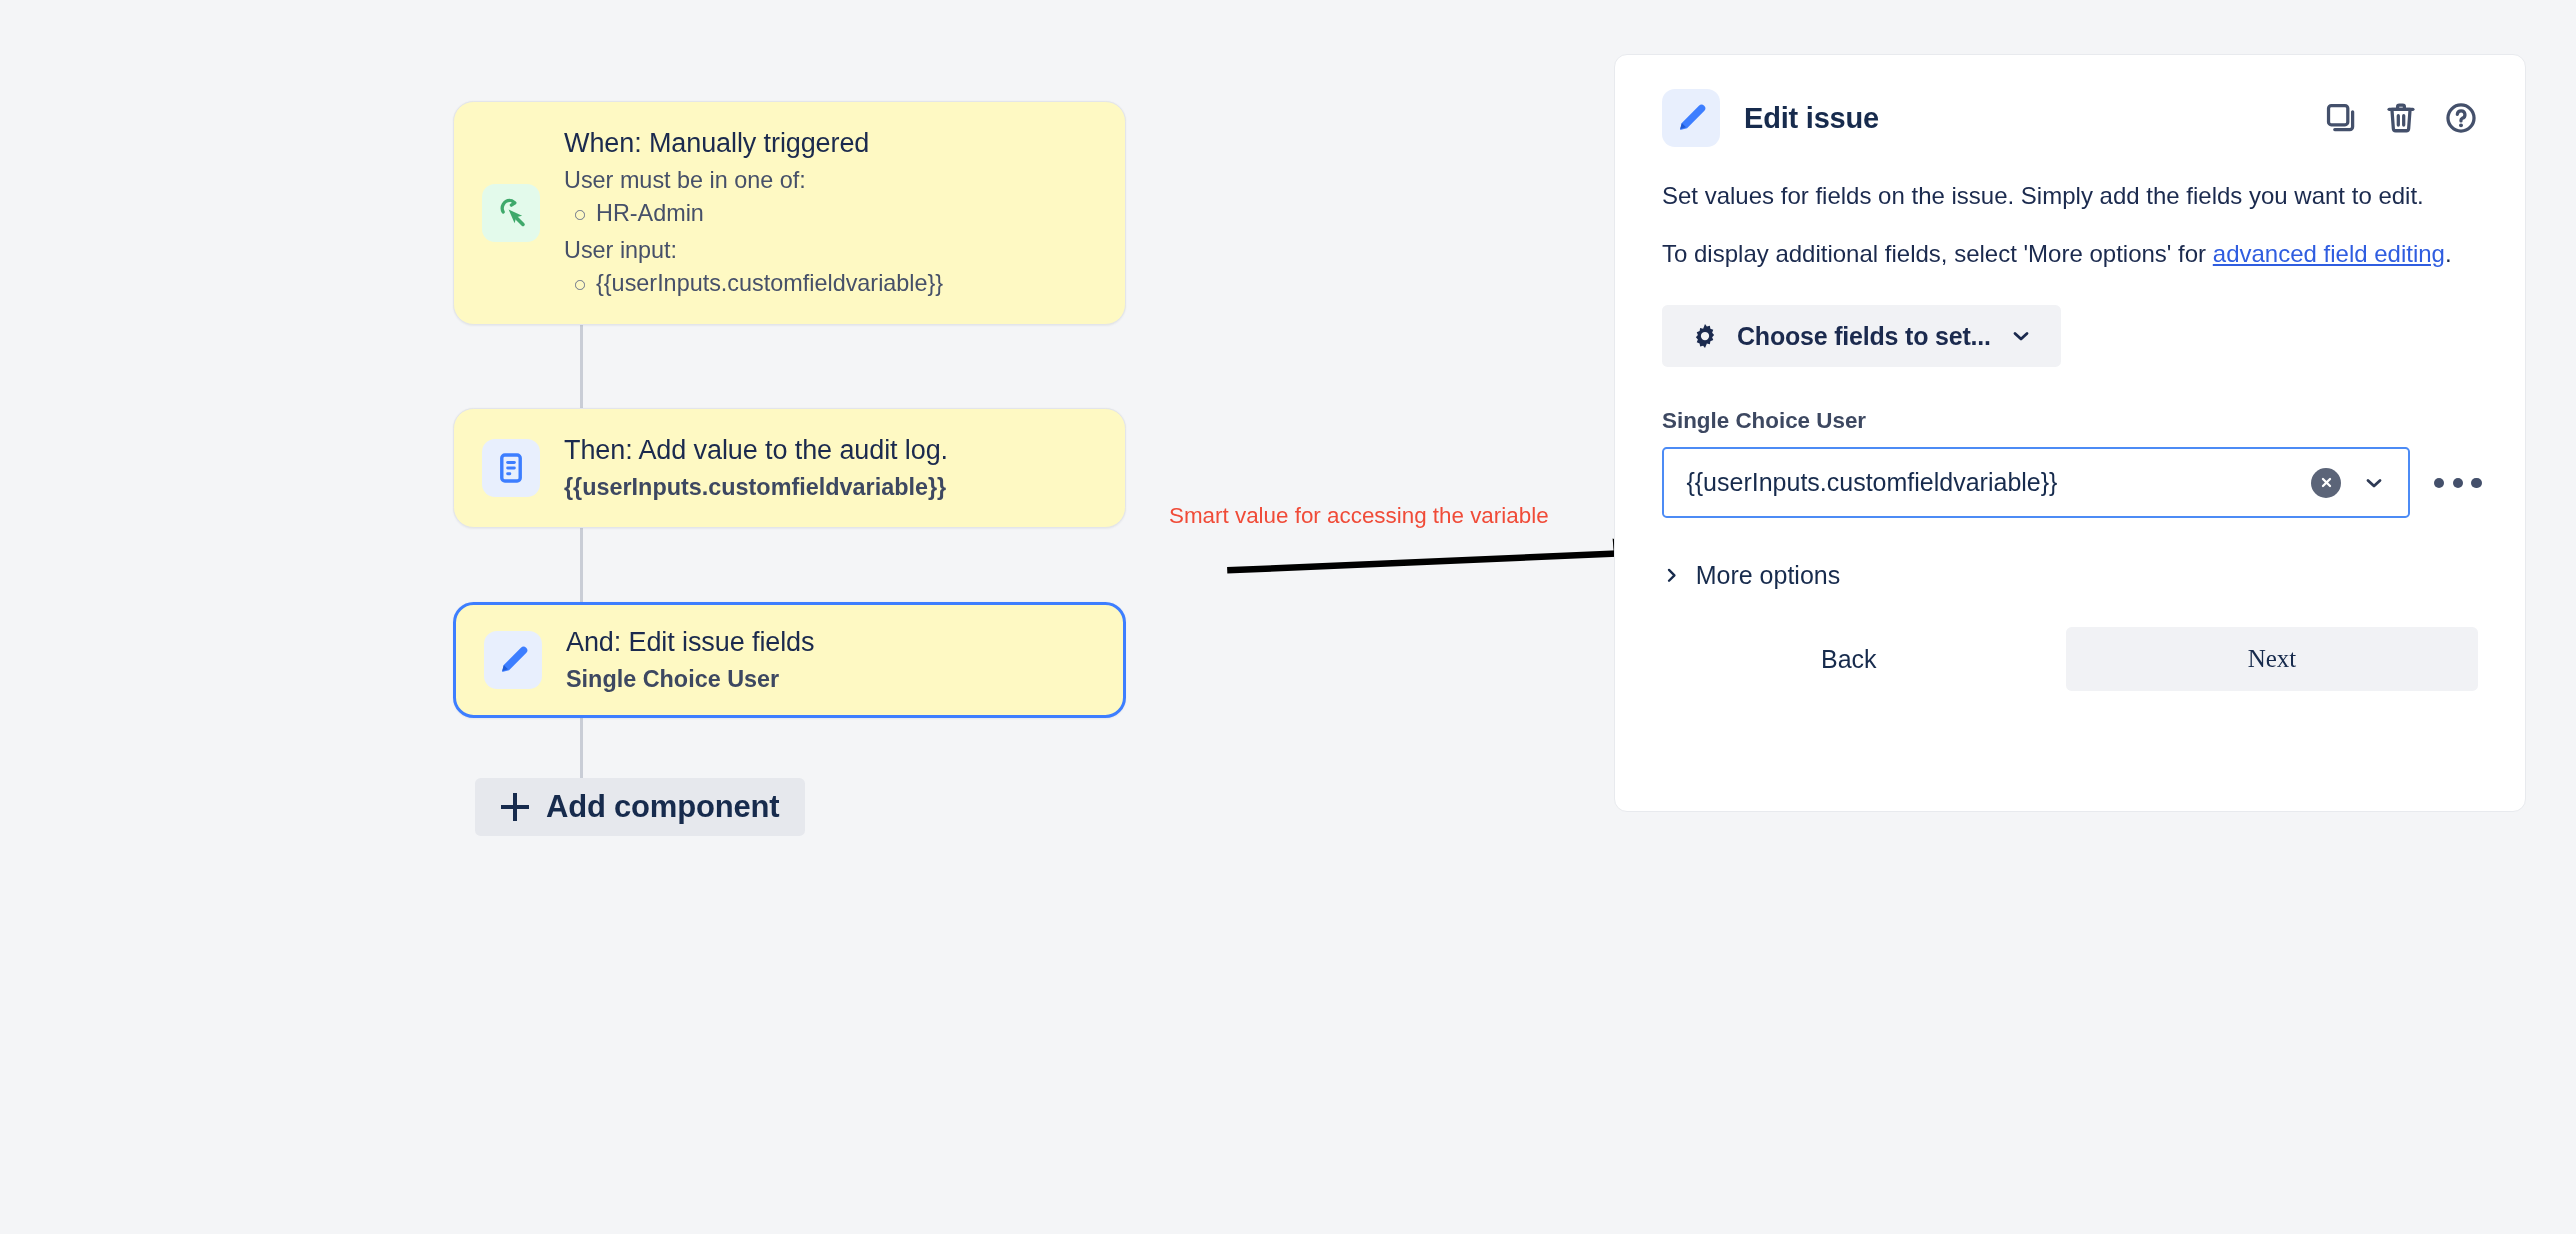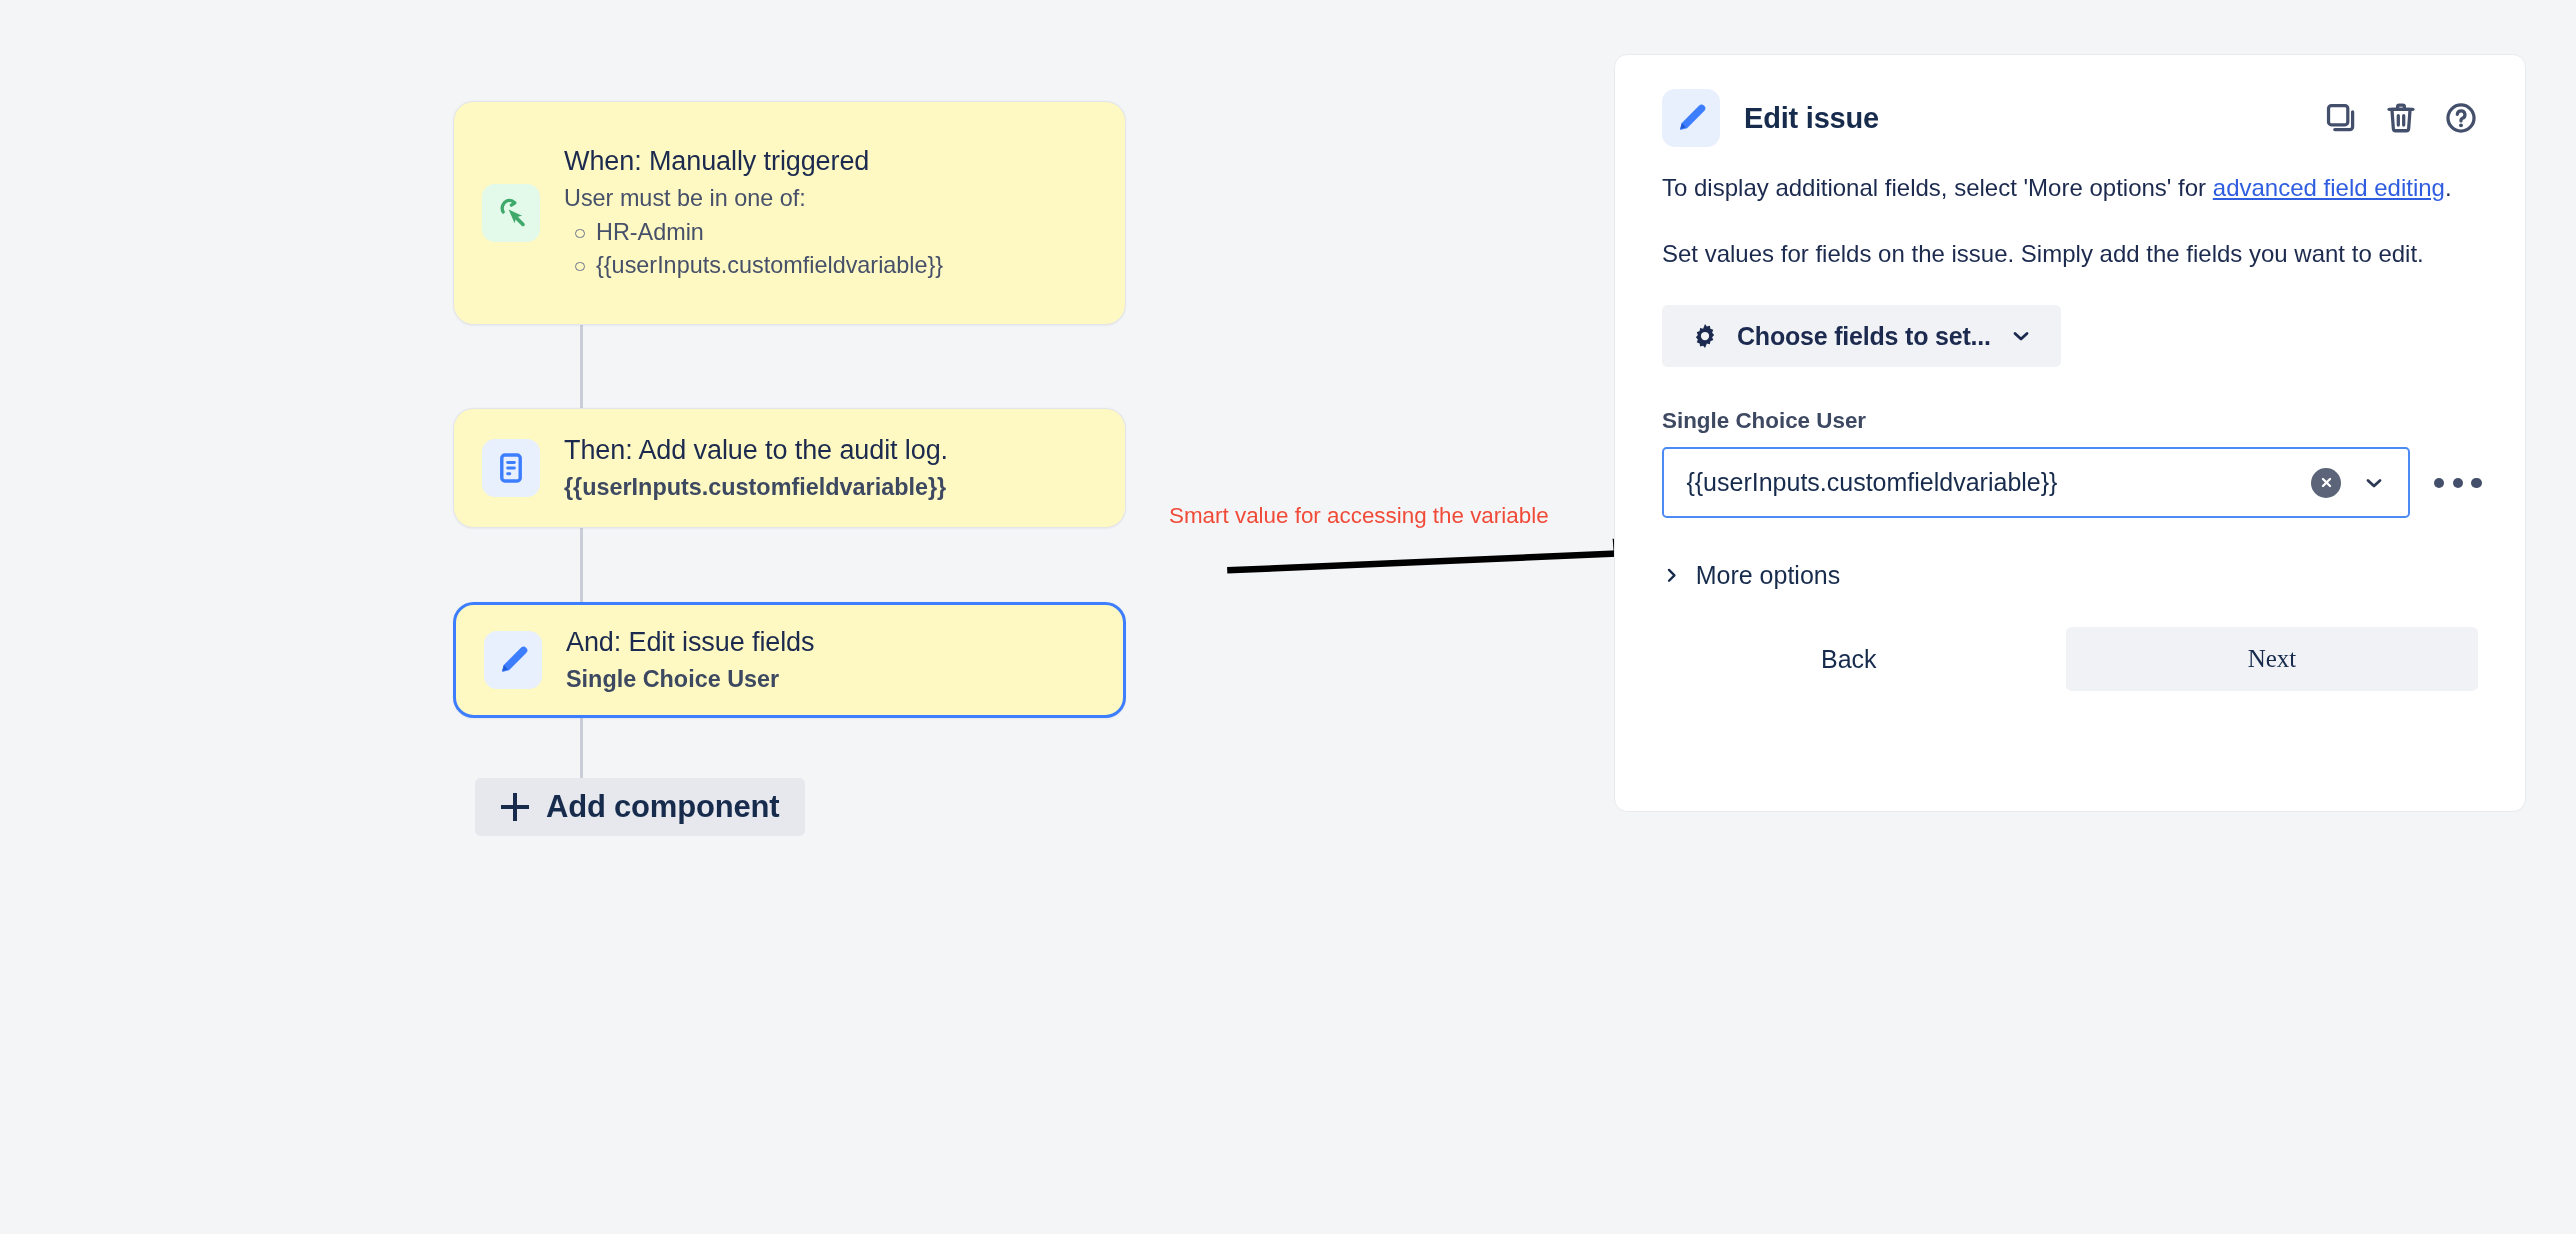--- a/index.html
+++ b/index.html
@@ -250,20 +250,21 @@
         <path d="M11.2 3.6a5.2 5.2 0 0 0-4.4 7.7" stroke="#3FA96B" stroke-width="2.2" stroke-linecap="round"></path>
         <path d="M12.6 3.9l2.0 1.3-2.4 1.6" stroke="#3FA96B" stroke-width="2.2" stroke-linecap="round" stroke-linejoin="round" fill="none"></path>
         <path d="M10.4 9.6l9.0 4.2-3.9 1.1-1.1 3.9-4.0-9.2z" fill="#3FA96B"></path>
         <path d="M16.0 15.6l4.0 4.0" stroke="#3FA96B" stroke-width="2.4" stroke-linecap="round"></path>
       </svg>
     </div>
     <div class="card-body">
       <div class="card-title">When: Manually triggered</div>
       <div class="card-sub">User must be in one of:</div>
       <div class="bullet-line">HR-Admin</div>
+      <div class="card-sub">User input:</div>
       <div class="bullet-line">{{userInputs.customfieldvariable}}</div>
     </div>
   </div>
 
   <div class="card card-2">
     <div class="card-icon icon-blue">
       <svg width="34" height="34" viewBox="0 0 24 24" fill="none">
         <rect x="5.5" y="2.8" width="13" height="18.4" rx="2.2" stroke="#3D7EFF" stroke-width="2.4"></rect>
         <rect x="8.6" y="7.0" width="6.8" height="2.1" rx="1.05" fill="#3D7EFF"></rect>
         <rect x="8.6" y="11.0" width="6.8" height="2.1" rx="1.05" fill="#3D7EFF"></rect>
@@ -323,25 +324,25 @@
           <path d="M10.1 10.4v6.6M13.9 10.4v6.6" stroke="#44506B" stroke-width="2.3" stroke-linecap="round"></path>
         </svg>
         <svg class="hdr-icon" width="34" height="34" viewBox="0 0 24 24" fill="none">
           <circle cx="12" cy="12" r="9.2" stroke="#44506B" stroke-width="2.3"></circle>
           <path d="M9.4 9.4a2.7 2.7 0 1 1 3.3 2.9c-.5.2-.7.6-.7 1.1v.7" stroke="#44506B" stroke-width="2.3" stroke-linecap="round" fill="none"></path>
           <circle cx="12" cy="17.2" r="1.4" fill="#44506B"></circle>
         </svg>
       </div>
     </div>
 
+    <div class="panel-desc">Set values for fields on the issue. Simply add the fields you want to edit.</div>
+
     <div class="panel-desc panel-desc-2">
       <span>To display additional fields, select 'More options' for </span><a class="panel-link">advanced field editing</a><span>.</span>
     </div>
-
-    <div class="panel-desc">Set values for fields on the issue. Simply add the fields you want to edit.</div>
 
     <button class="choose-fields-btn">
       <svg width="30" height="30" viewBox="0 0 24 24" fill="none">
         <path d="M12 2.4l1.5 1.9 2.4-.6.4 2.4 2.3.9-.9 2.3 1.6 1.8-1.6 1.8.9 2.3-2.3.9-.4 2.4-2.4-.6L12 21.6l-1.5-1.9-2.4.6-.4-2.4-2.3-.9.9-2.3L4.7 13l1.6-1.8-.9-2.3 2.3-.9.4-2.4 2.4.6L12 2.4z" fill="#1B2A4E"></path>
         <circle cx="12" cy="12" r="3.3" fill="#F1F2F5"></circle>
       </svg>
       <span class="cf-label">Choose fields to set...</span>
       <svg width="24" height="24" viewBox="0 0 24 24" fill="none">
         <path d="M6 9.5l6 5.5 6-5.5" stroke="#1B2A4E" stroke-width="2.8" stroke-linecap="round" stroke-linejoin="round"></path>
       </svg>

